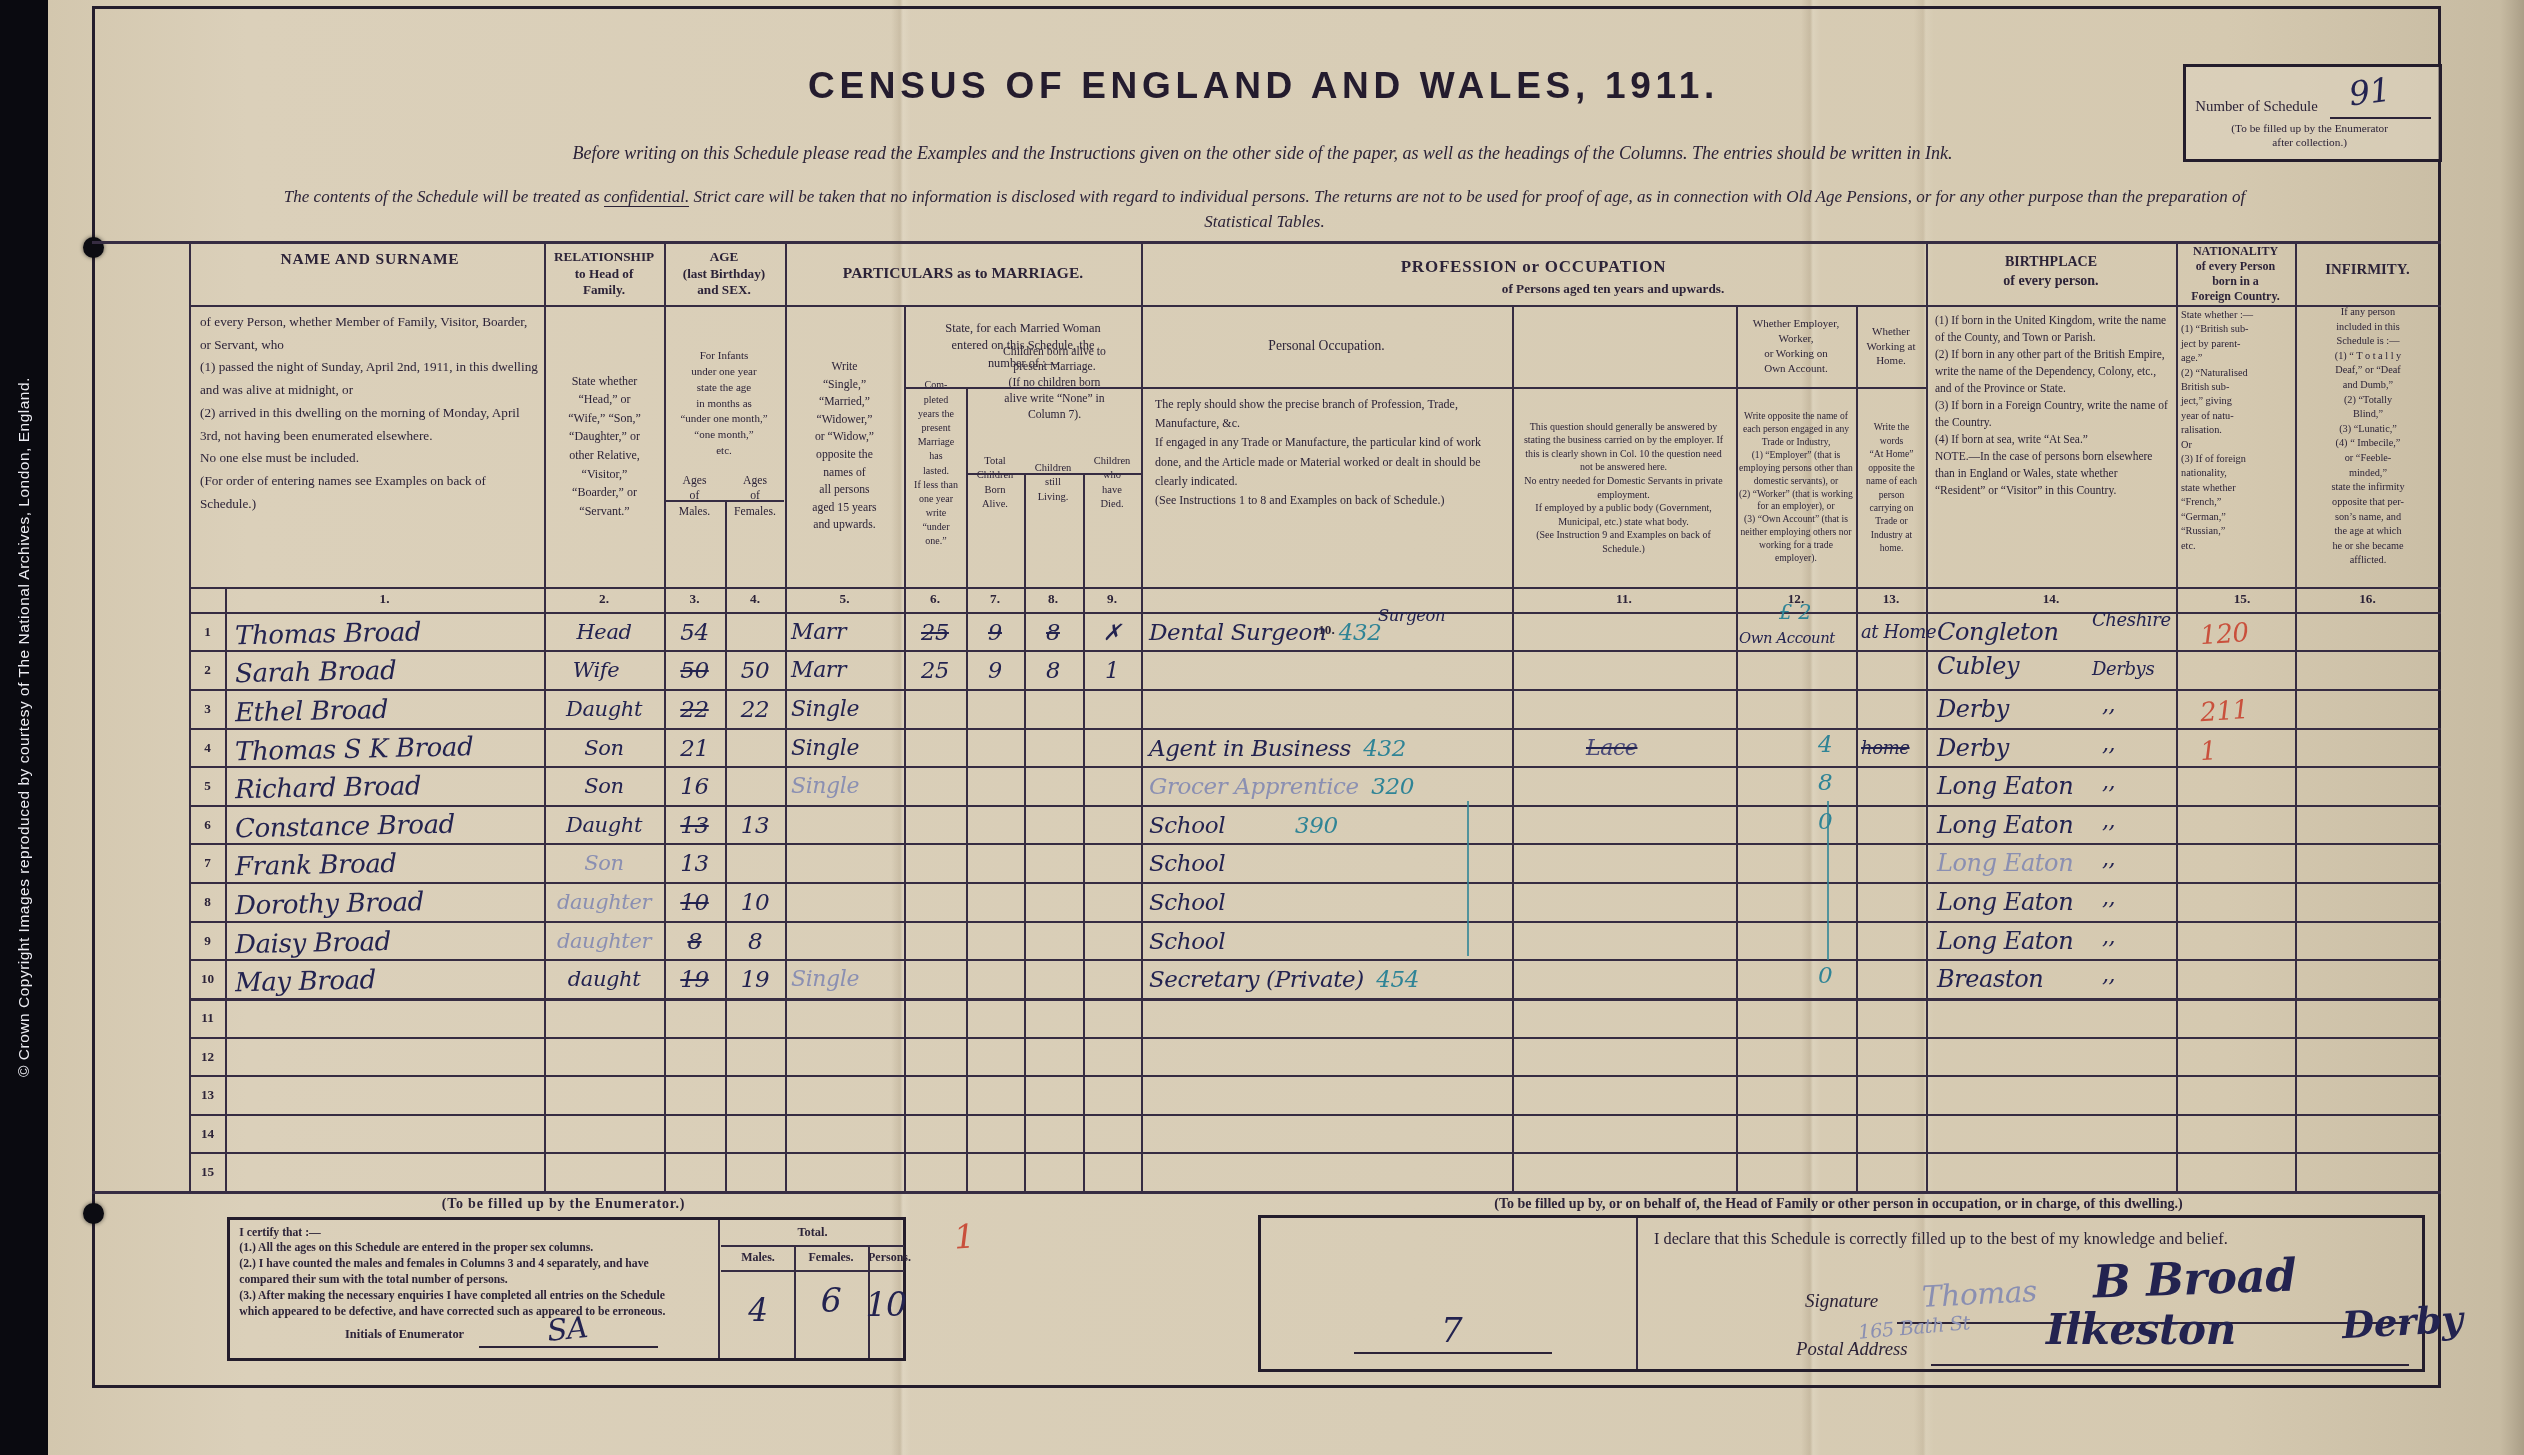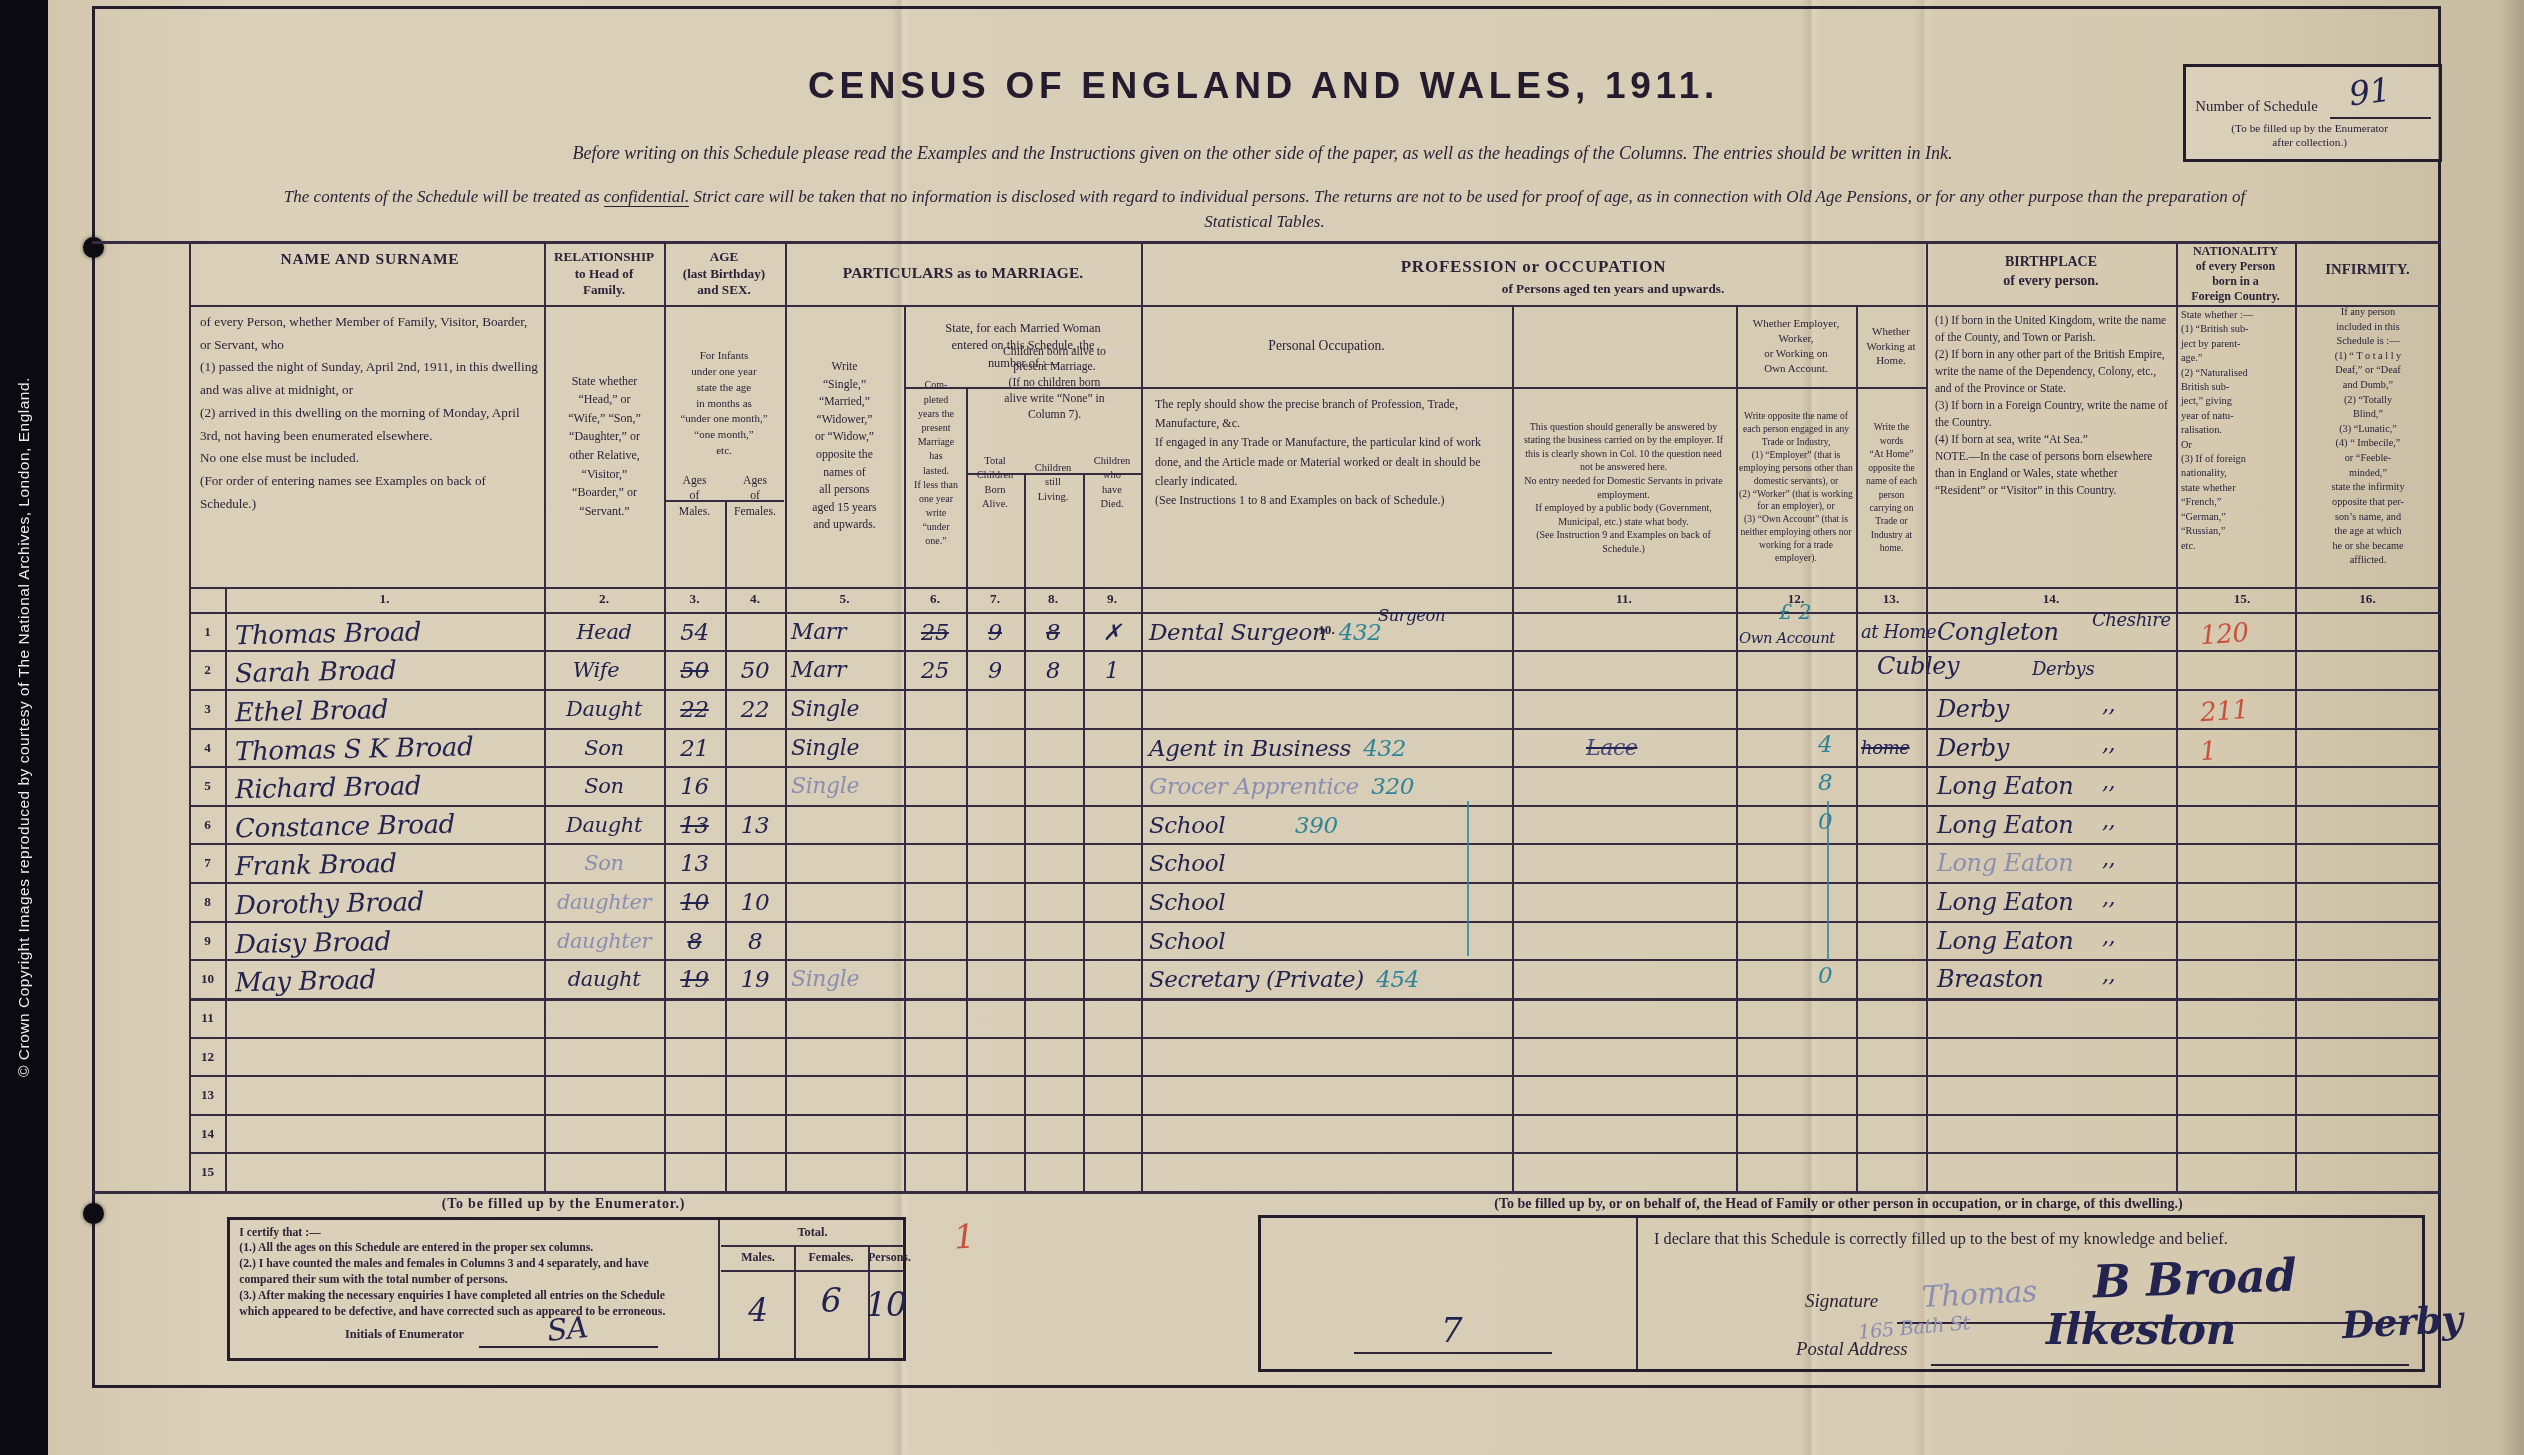--- a/index.html
+++ b/index.html
@@ -312,21 +312,21 @@
         <div class="cell rownum" style="left: 141px; top: 650px; width: 37px; height: 39px;">2</div>
         <div class="cell hw hwname" style="left: 187px; top: 650px; width: 309px; height: 39px;">Sarah Broad</div>
         <div class="cell hw center" style="left: 496px; top: 650px; width: 104px; height: 39px; font-size: 21px;">Wife</div>
         <div class="cell hw center strike" style="left: 616px; top: 650px; width: 61px; height: 39px; font-size: 23px;">50</div>
         <div class="cell hw center" style="left: 677px; top: 650px; width: 60px; height: 39px; font-size: 23px;">50</div>
         <div class="cell hw" style="left: 743px; top: 650px; width: 113px; height: 39px; font-size: 22px;">Marr</div>
         <div class="cell hw center" style="left: 856px; top: 650px; width: 62px; height: 39px; font-size: 22.5px;">25</div>
         <div class="cell hw center" style="left: 918px; top: 650px; width: 58px; height: 39px; font-size: 22.5px;">9</div>
         <div class="cell hw center" style="left: 976px; top: 650px; width: 58px; height: 39px; font-size: 22.5px;">8</div>
         <div class="cell hw center" style="left: 1035px; top: 650px; width: 58px; height: 39px; font-size: 22.5px;">1</div>
-        <div class="cell" style="left: 1829px; top: 650px; width: 239px; height: 32px;">
+        <div class="cell" style="left: 1889px; top: 650px; width: 239px; height: 32px;">
           <span class="hw" style="font-size: 24px;">Cubley</span>
           <span class="abs hw" style="left: 155px; top: 7.8px; font-size: 18px;">Derbys</span>
         </div>
         <div class="cell rownum" style="left: 141px; top: 689px; width: 37px; height: 39px;">3</div>
         <div class="cell hw hwname" style="left: 187px; top: 689px; width: 309px; height: 39px;">Ethel Broad</div>
         <div class="cell hw center" style="left: 496px; top: 689px; width: 120px; height: 39px; font-size: 21px;">Daught</div>
         <div class="cell hw center strike" style="left: 616px; top: 689px; width: 61px; height: 39px; font-size: 23px;">22</div>
         <div class="cell hw center" style="left: 677px; top: 689px; width: 60px; height: 39px; font-size: 23px;">22</div>
         <div class="cell hw" style="left: 743px; top: 689px; width: 113px; height: 39px; font-size: 22px;">Single</div>
         <div class="cell" style="left: 1889px; top: 689px; width: 239px; height: 39px;">

